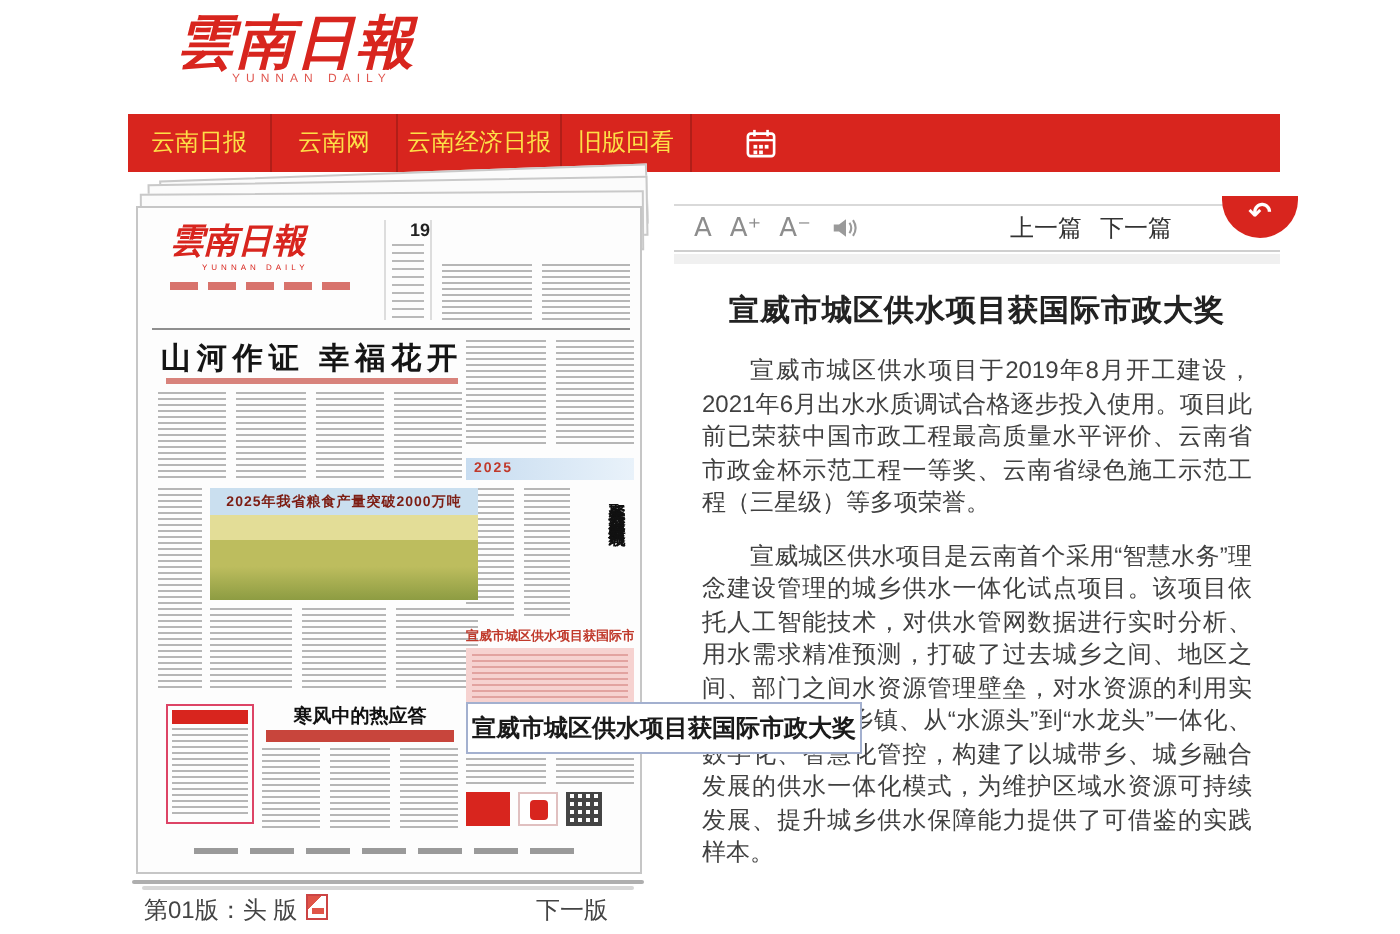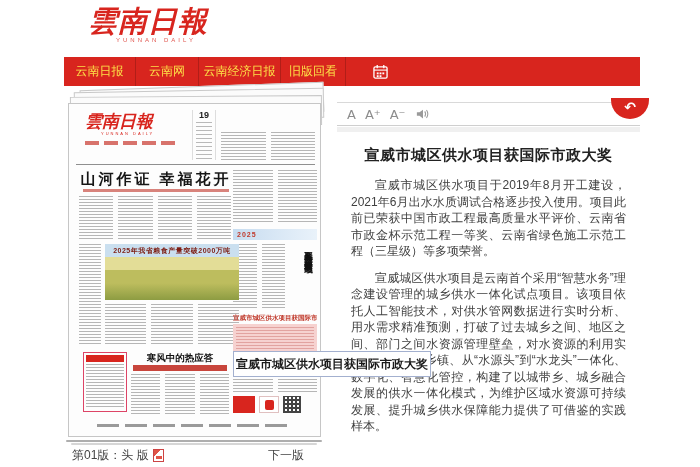--- a/index.html
+++ b/index.html
@@ -30,21 +30,21 @@
 
   .ft { background-image:repeating-linear-gradient(180deg,#b6b6b6 0 1px,transparent 1px 3px); }
   .ftp { background-image:repeating-linear-gradient(180deg,#e2a3a0 0 1px,transparent 1px 3px); }
   .cols { position:absolute; display:flex; gap:5px; }
   .cols > div { flex:1; }
 
   .pp-mast { position:absolute; left:16px; top:7px; width:104px; color:#d8251e; }
   .pp-mast-main { font-family:"DejaVu Serif","Liberation Serif",serif; font-style:italic; font-weight:bold; font-size:17px; line-height:20px; }
   .pp-mast-sub { font-size:4px; letter-spacing:2px; padding-left:16px; }
   .pp-mast-links { margin-top:5px; height:4px; width:92px; background:repeating-linear-gradient(90deg,#d8736c 0 14px,transparent 14px 19px); }
-  .pp-datebox { position:absolute; left:123px; top:6px; width:24px; height:50px; border-left:1px solid #ddd; border-right:1px solid #ddd; text-align:center; }
+  .pp-datebox { position:absolute; left:123px; top:6px; width:24px; height:50px; border-left:1px solid #ddd; border-right:1px solid #ddd; text-align:right; }
   .pp-day { font-size:9px; font-weight:bold; color:#222; }
   .pp-daylines { margin:2px auto 0; width:16px; height:38px; background:repeating-linear-gradient(180deg,#b9b9b9 0 1px,transparent 1px 4px); }
   .pp-tophead { position:absolute; left:152px; top:4px; width:94px; }
   .pp-kicker { width:66px; height:3px; margin:0 auto 2px; background:#a9a9a9; }
   .pp-tophl { font-size:8.5px; font-weight:bold; color:#111; text-align:center; white-space:nowrap; }
   .pp-rule { position:absolute; left:7px; top:60px; width:239px; height:1px; background:#8f8f8f; }
   .pp-mainhl { position:absolute; left:8px; top:66px; width:158px; font-size:15px; font-weight:bold; letter-spacing:3px; color:#151515; text-align:center; white-space:nowrap; }
   .pp-subline { position:absolute; left:14px; top:85px; width:146px; height:3px; background:#d8837c; }
   .pp-banner { position:absolute; left:164px; top:125px; width:84px; height:11px; background:linear-gradient(90deg,#c7dcf0,#e9f2fa); display:flex; align-items:center; padding-left:4px; }
   .pp-banner span { font-size:7px; font-weight:bold; color:#c0392b; letter-spacing:1px; }
@@ -67,21 +67,21 @@
   .pp-charm { position:absolute; left:190px; top:292px; width:20px; height:17px; background:#fff; border:1px solid #e0c0c0; }
   .pp-charm::after { content:""; position:absolute; left:5px; top:3px; width:9px; height:10px; background:#d8251e; border-radius:2px; }
   .pp-qr { position:absolute; left:214px; top:292px; width:18px; height:17px;
     background-image:repeating-linear-gradient(0deg,#444 0 2px,transparent 2px 4px),repeating-linear-gradient(90deg,#444 0 2px,transparent 2px 4px); }
   .pp-footline { position:absolute; left:28px; top:320px; width:196px; height:3px; background:repeating-linear-gradient(90deg,#9a9a9a 0 22px,transparent 22px 28px); }
 
   .shadow-line1 { position:absolute; left:66px; top:440px; width:256px; height:2px; background:#aeaeae; border-radius:2px; }
   .shadow-line2 { position:absolute; left:71px; top:443px; width:246px; height:2px; background:#d6d6d6; border-radius:2px; }
 
   .panel-footer { position:absolute; left:72px; top:447px; width:232px; display:flex; justify-content:space-between; align-items:center; font-size:12px; color:#444; }
-  .edition-group { display:flex; align-items:center; gap:4px; }
+  .edition-group { display:flex; align-items:flex-start; gap:4px; }
   .pdf-icon { width:11px; height:13px; border:1px solid #c44; background:linear-gradient(135deg,#e05548 0 34%,#fff 34%); display:inline-block; position:relative; }
   .pdf-icon::after { content:""; position:absolute; left:2px; bottom:2px; width:6px; height:3px; background:#e05548; }
   .next-edition { cursor:pointer; }
 
   
   .toolbar { position:absolute; left:337px; top:102px; width:303px; height:24px; background:#fff; border-top:1px solid #d9d9d9; border-bottom:1px solid #cfcfcf; display:flex; align-items:center; padding:0 10px; }
   .font-btn { font-size:13px; color:#8d8d8d; margin-right:9px; cursor:pointer; font-family:"DejaVu Sans",sans-serif; }
   .speaker { width:14px; height:12px; margin-left:2px; cursor:pointer; }
   .pager { margin-left:auto; margin-right:44px; display:flex; gap:9px; font-size:12px; color:#333; }
   .pager span { cursor:pointer; }
@@ -219,20 +219,24 @@
 
   <div class="toolbar">
     <span class="font-btn">A</span>
     <span class="font-btn">A⁺</span>
     <span class="font-btn">A⁻</span>
     <svg class="speaker" viewBox="0 0 16 12">
         <polygon points="1,4 4,4 8,1 8,11 4,8 1,8" fill="#9a9a9a"></polygon>
         <path d="M10 3 Q12 6 10 9" stroke="#9a9a9a" stroke-width="1.2" fill="none"></path>
         <path d="M12 1.5 Q15 6 12 10.5" stroke="#9a9a9a" stroke-width="1.2" fill="none"></path>
       </svg>
+    <span class="pager">
+      <span>上一篇</span>
+      <span>下一篇</span>
+    </span>
   </div>
   <div class="toolbar-gap"></div>
   <div class="back-btn">
     <span class="back-arrow">↶</span>
   </div>
 
   <div class="article-content">
     <h1 class="article-title">宣威市城区供水项目获国际市政大奖</h1>
     <p>宣威市城区供水项目于2019年8月开工建设，2021年6月出水水质调试合格逐步投入使用。项目此前已荣获中国市政工程最高质量水平评价、云南省市政金杯示范工程一等奖、云南省绿色施工示范工程（三星级）等多项荣誉。</p>
     <p>宣威城区供水项目是云南首个采用“智慧水务”理念建设管理的城乡供水一体化试点项目。该项目依托人工智能技术，对供水管网数据进行实时分析、用水需求精准预测，打破了过去城乡之间、地区之间、部门之间水资源管理壁垒，对水资源的利用实现了从城区到乡镇、从“水源头”到“水龙头”一体化、数字化、智慧化管控，构建了以城带乡、城乡融合发展的供水一体化模式，为维护区域水资源可持续发展、提升城乡供水保障能力提供了可借鉴的实践样本。</p>

